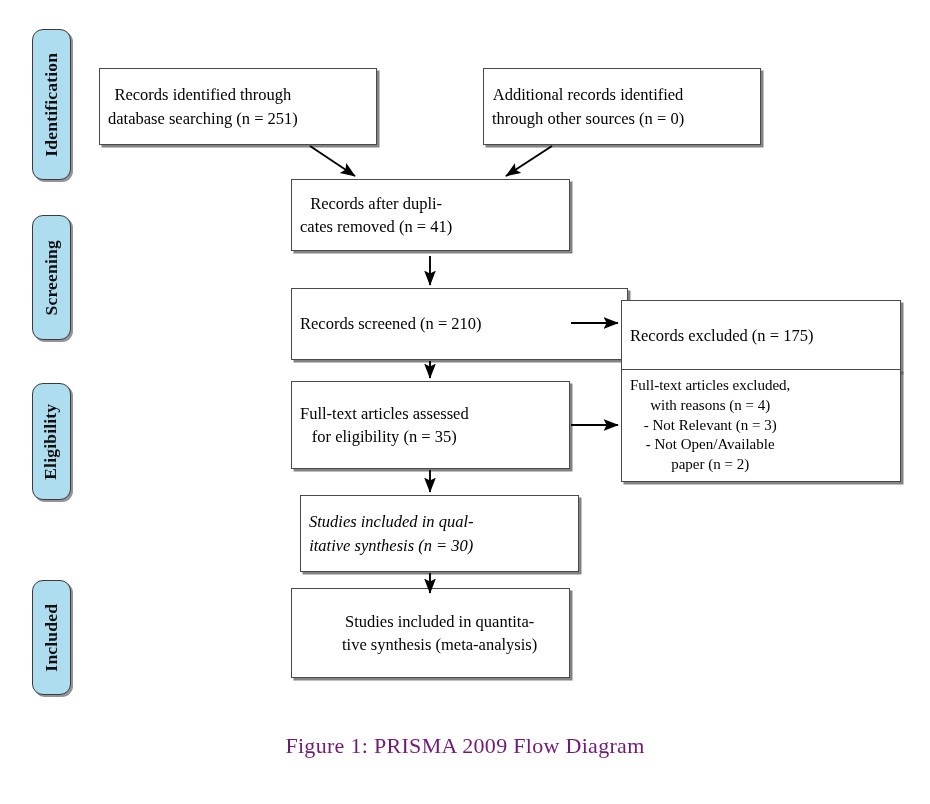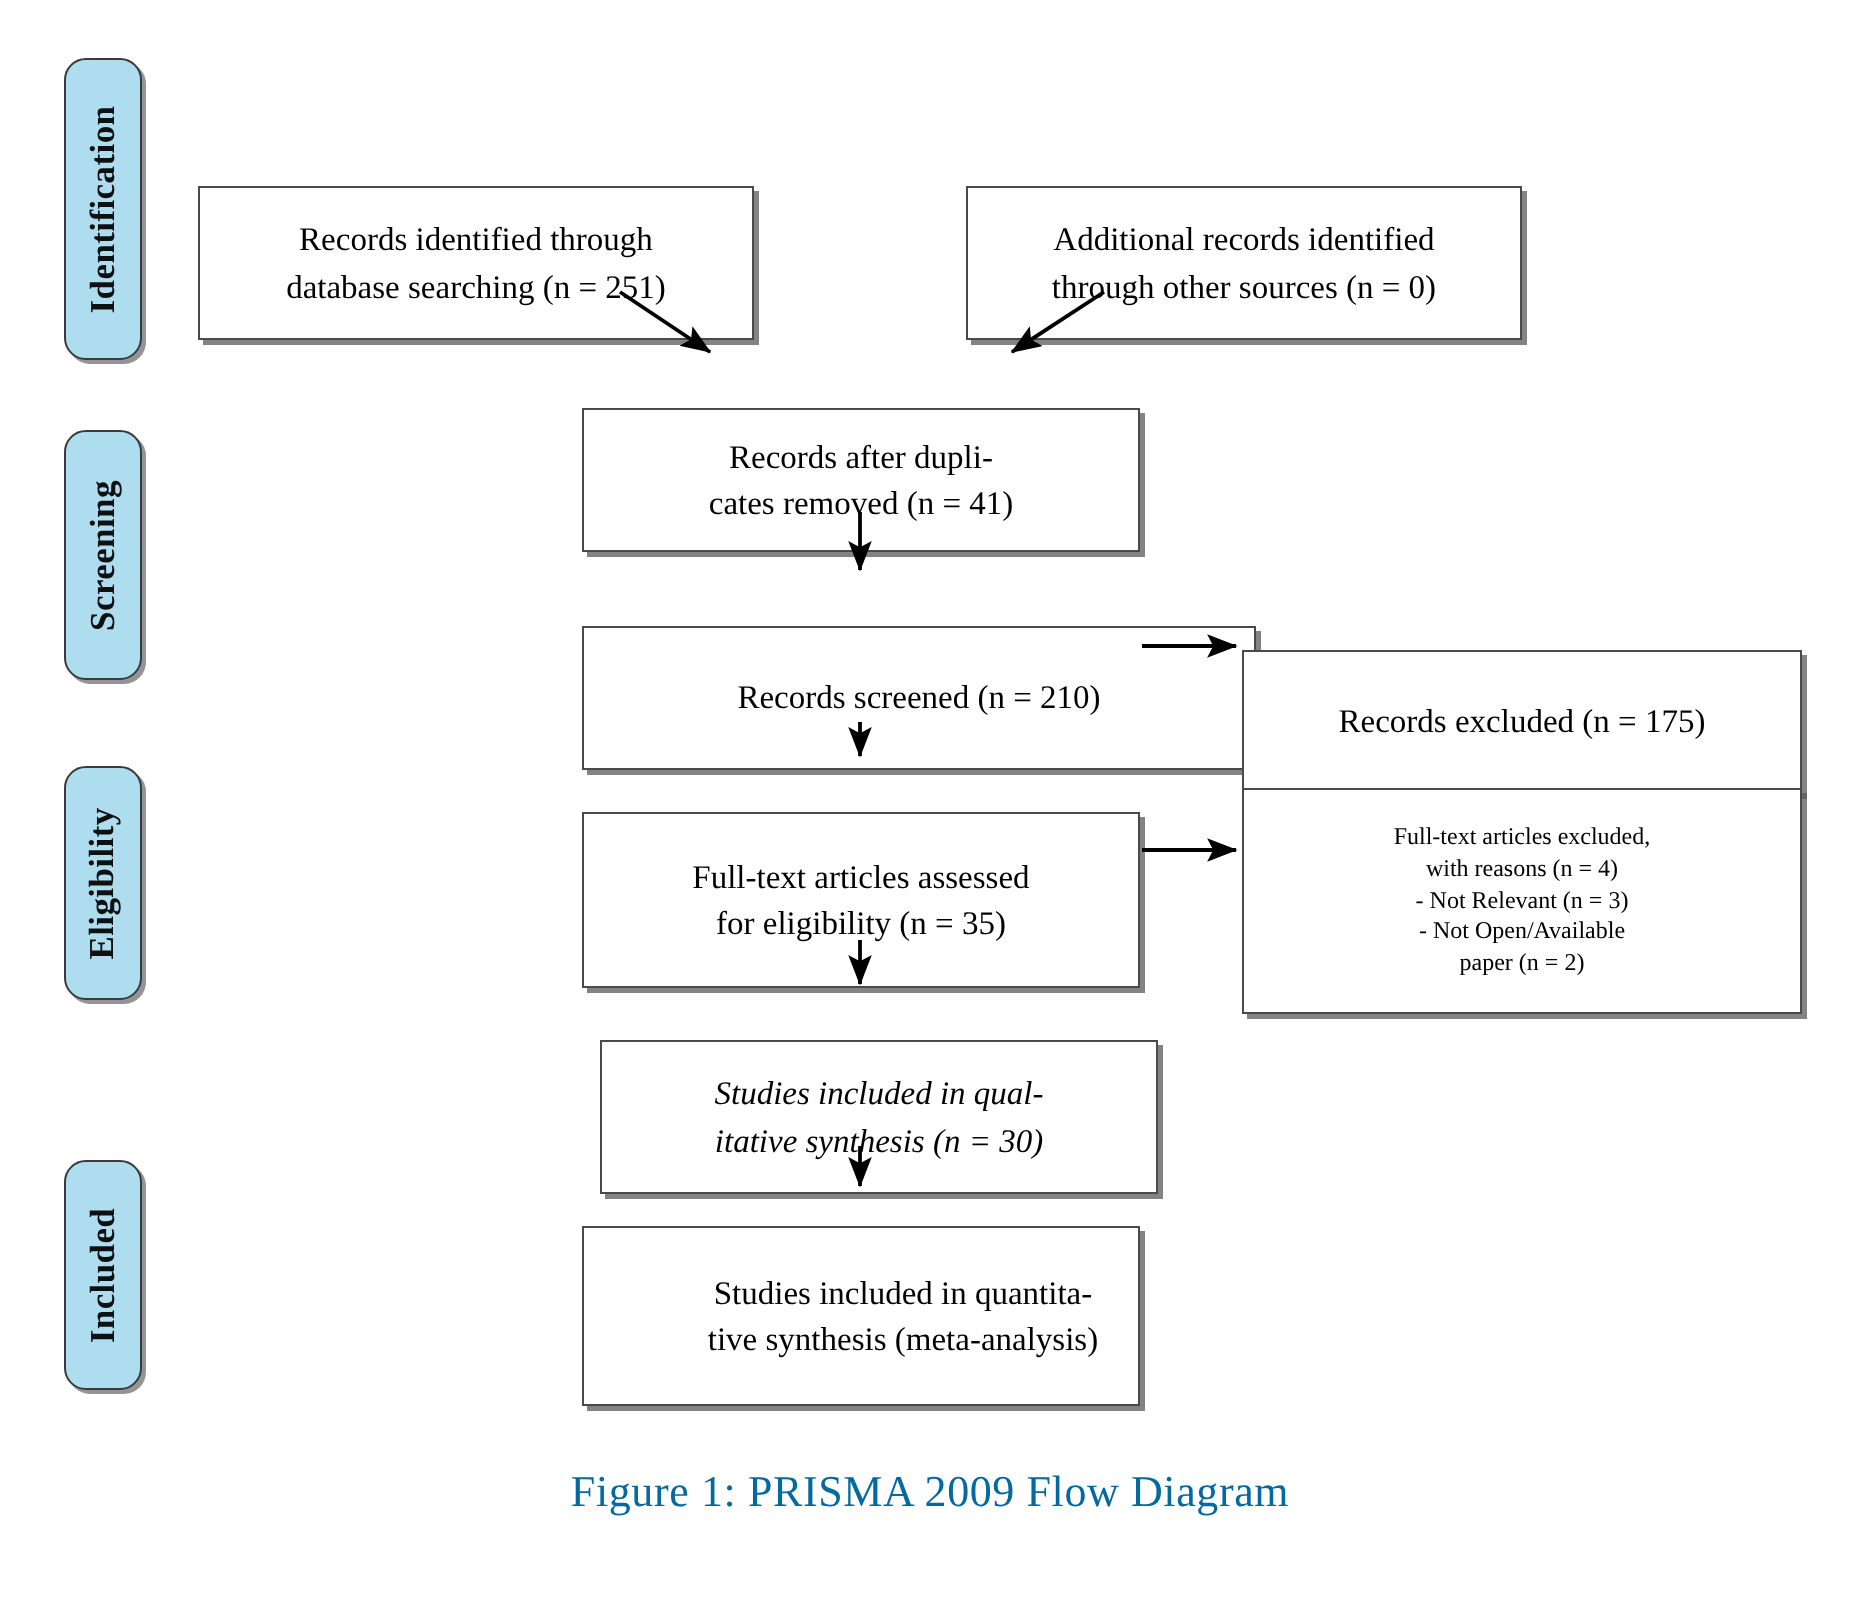--- a/index.html
+++ b/index.html
@@ -48,55 +48,54 @@
 
   
   .flow-box {
     position: absolute;
     background: #ffffff;
     border: 1.3px solid #4a4a4a;
     box-sizing: border-box;
     box-shadow: 2.5px 2.5px 0 rgba(90,90,90,0.75);
     display: flex;
     align-items: center;
-    justify-content: center;
+    justify-content: flex-start;
     text-align: center;
-    margin-top: 25px;
   }
   .flow-box .box-text {
     font-size: 16.5px;
     line-height: 1.42;
     white-space: pre-line;
     padding: 0 8px;
     color: #000000;
   }
   .flow-box.multiline .box-text {
     line-height: 1.33;
-    font-size: 12px;
+    font-size: 15px;
   }
 
   
   #arrows {
     position: absolute;
     left: 0; top: 0;
     width: 930px;
     height: 804px;
     pointer-events: none;
   }
 
   
   #figure-caption {
     position: absolute;
     left: 0;
     top: 733px;
     width: 930px;
     text-align: center;
     font-size: 22px;
     letter-spacing: 0.3px;
-    color: #0369a1;
+    color: #701a75;
   }
 </style>
 </head>
 <body>
 
 <div id="canvas">
 
   <div id="stage-tabs">
       <div class="stage-tab" style="left: 32px; top: 29px; width: 39px; height: 151px; background: rgb(174, 221, 240); border-color: rgb(58, 58, 58);">
         <span class="stage-label">Identification</span>

